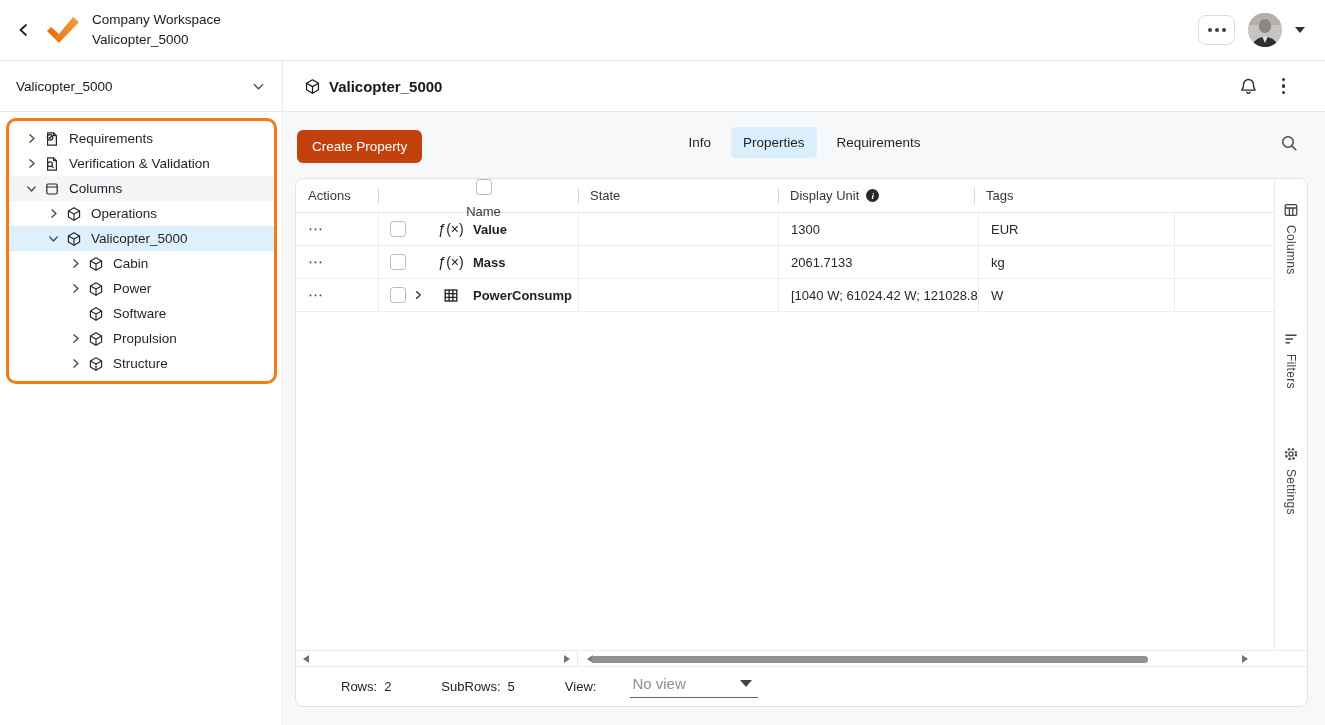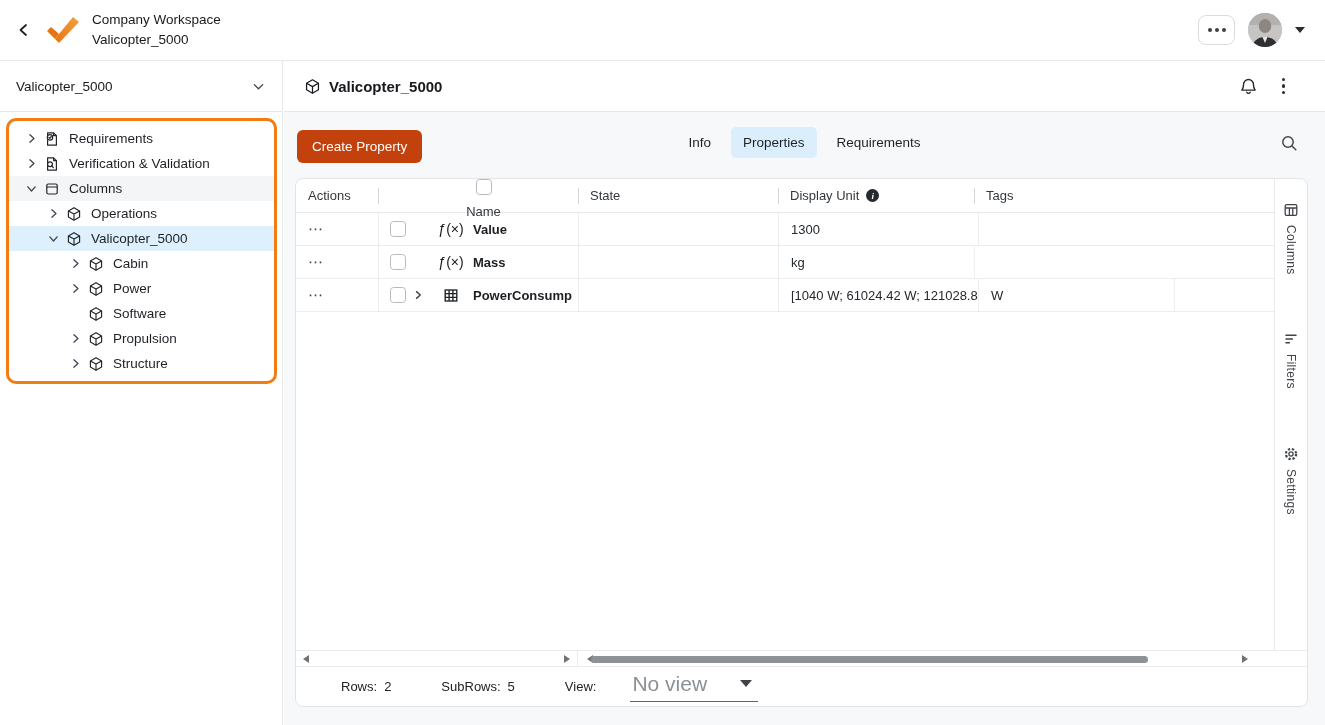--- a/index.html
+++ b/index.html
@@ -102,21 +102,21 @@
   .arr-r{width:0;height:0;border-top:4.5px solid transparent;border-bottom:4.5px solid transparent;
     border-left:6px solid #6f7377;cursor:pointer;}
   .thumb{position:absolute;left:13px;top:5px;height:7px;width:82%;background:#8e9195;
     border-radius:4px;cursor:grab;}
   
   .footer-row{height:39px;flex:0 0 39px;display:flex;align-items:center;padding-left:45px;
     font-size:13px;color:#202326;gap:28px;}
   .f-group{display:flex;align-items:center;gap:7px;margin-right:22px;}
   .view-select{margin-left:6px;width:128px;border-bottom:1.5px solid #606468;display:flex;
     align-items:center;justify-content:space-between;padding:0 6px 5px 2px;cursor:pointer;}
-  .view-value{font-size:21px;color:#8b9095;}
+  .view-value{font-size:15px;color:#8b9095;}
   .sel-caret{width:0;height:0;border-left:6px solid transparent;border-right:6px solid transparent;
     border-top:7px solid #3f4348;}
   svg{display:block;}
 </style>
 </head>
 <body>
 
 <div class="screen">
 
   <div class="topbar">
@@ -390,36 +390,38 @@
             <div class="td col-name name-cell">
               <span class="checkbox"></span>
               <span class="row-expander"></span>
               <span class="type-slot">
                   <span class="fx">ƒ(×)</span>
                 </span>
               <span class="prop-name">Value</span>
             </div>
             <div class="td col-state"></div>
             <div class="td col-value">1300</div>
+            <div class="td col-unit">EUR</div>
             <div class="td col-tags"></div>
           </div>
 
           <div class="tr">
             <div class="td col-actions">
                 <span class="actions-dots">⋯</span>
               </div>
             <div class="td col-name name-cell">
               <span class="checkbox"></span>
               <span class="row-expander"></span>
               <span class="type-slot">
                   <span class="fx">ƒ(×)</span>
                 </span>
               <span class="prop-name">Mass</span>
             </div>
             <div class="td col-state"></div>
+            <div class="td col-value">2061.7133</div>
             <div class="td col-unit">kg</div>
             <div class="td col-tags"></div>
           </div>
 
           <div class="tr">
             <div class="td col-actions">
                 <span class="actions-dots">⋯</span>
               </div>
             <div class="td col-name name-cell">
               <span class="checkbox"></span>

